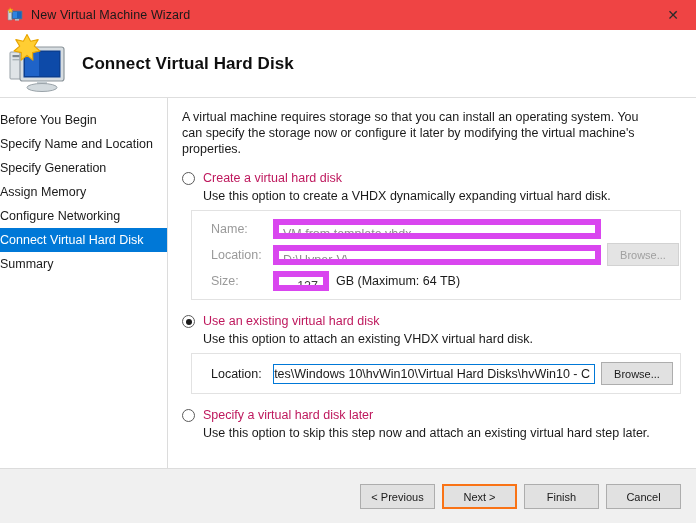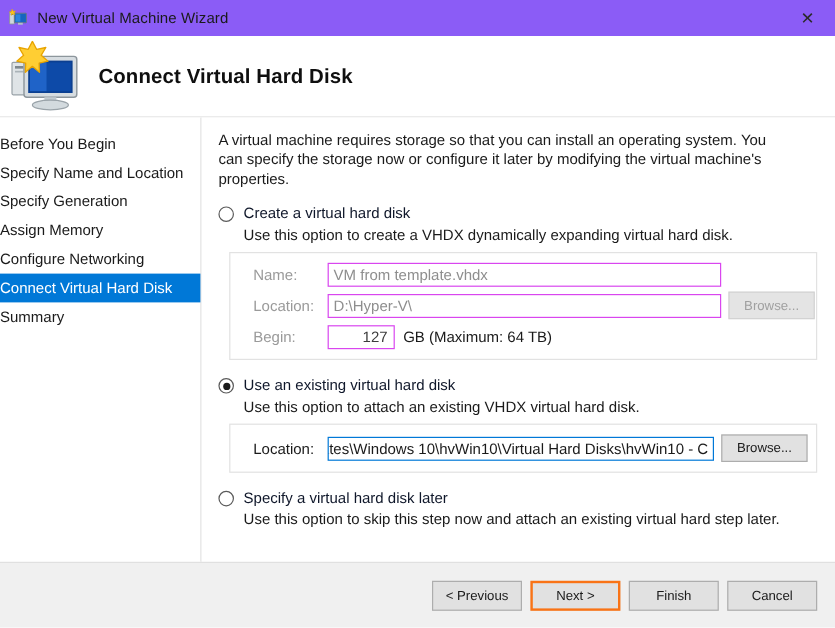--- a/index.html
+++ b/index.html
@@ -13,21 +13,21 @@
     overflow: hidden;
     font-family: "Liberation Sans", sans-serif;
     font-size: 12px;
     color: #000000;
     position: relative;
   }
 
   
   .titlebar {
     height: 30px;
-    background: #8b5cf6;
+    background: #ef4444;
     display: flex;
     align-items: center;
     position: relative;
     flex: 0 0 auto;
   }
   .titlebar-icon {
     width: 16px;
     height: 16px;
     margin-left: 7px;
     margin-right: 8px;
@@ -144,21 +144,21 @@
     content: "";
     position: absolute;
     left: 50%; top: 50%;
     transform: translate(-50%, -50%);
     width: 6px; height: 6px;
     border-radius: 50%;
     background: #1a1a1a;
   }
   .radio-label {
     font-size: 12.5px;
-    color: #0f172a;
+    color: #be185d;
     line-height: 16px;
     cursor: default;
   }
   .radio-desc {
     font-size: 12.5px;
     color: #1a1a1a;
     line-height: 16px;
     margin-left: 21px;
     margin-bottom: 6px;
   }
@@ -186,21 +186,21 @@
     padding-left: 9px;
     box-sizing: border-box;
     flex: 0 0 auto;
   }
   .field-label.disabled { color: #9a9a9a; }
   .field-label.enabled { color: #1a1a1a; }
 
   .textbox {
     height: 20px;
     line-height: 19px;
-    border: 1px solid #d946ef;
+    border: 6px solid #d946ef;
     background: #ffffff;
     color: #8e8e8e;
     font-size: 12.5px;
     padding: 0 4px;
     box-sizing: border-box;
     white-space: nowrap;
     overflow: hidden;
     flex: 0 0 auto;
   }
   .textbox.active {
@@ -339,21 +339,21 @@
       <div class="field-row">
         <span class="field-label disabled">Name:</span>
         <span class="textbox name-box">VM from template.vhdx</span>
       </div>
       <div class="field-row">
         <span class="field-label disabled">Location:</span>
         <span class="textbox loc-box">D:\Hyper-V\</span>
         <button class="btn disabled browse-inline">Browse...</button>
       </div>
       <div class="field-row">
-        <span class="field-label disabled">Begin:</span>
+        <span class="field-label disabled">Size:</span>
         <span class="textbox size-box">127</span>
         <span class="size-suffix">GB (Maximum: 64 TB)</span>
       </div>
     </div>
 
     <div class="radio-row" style="margin-top:13px;">
       <span class="radio checked"></span>
       <span class="radio-label">Use an existing virtual hard disk</span>
     </div>
     <div class="radio-desc">Use this option to attach an existing VHDX virtual hard disk.</div>

